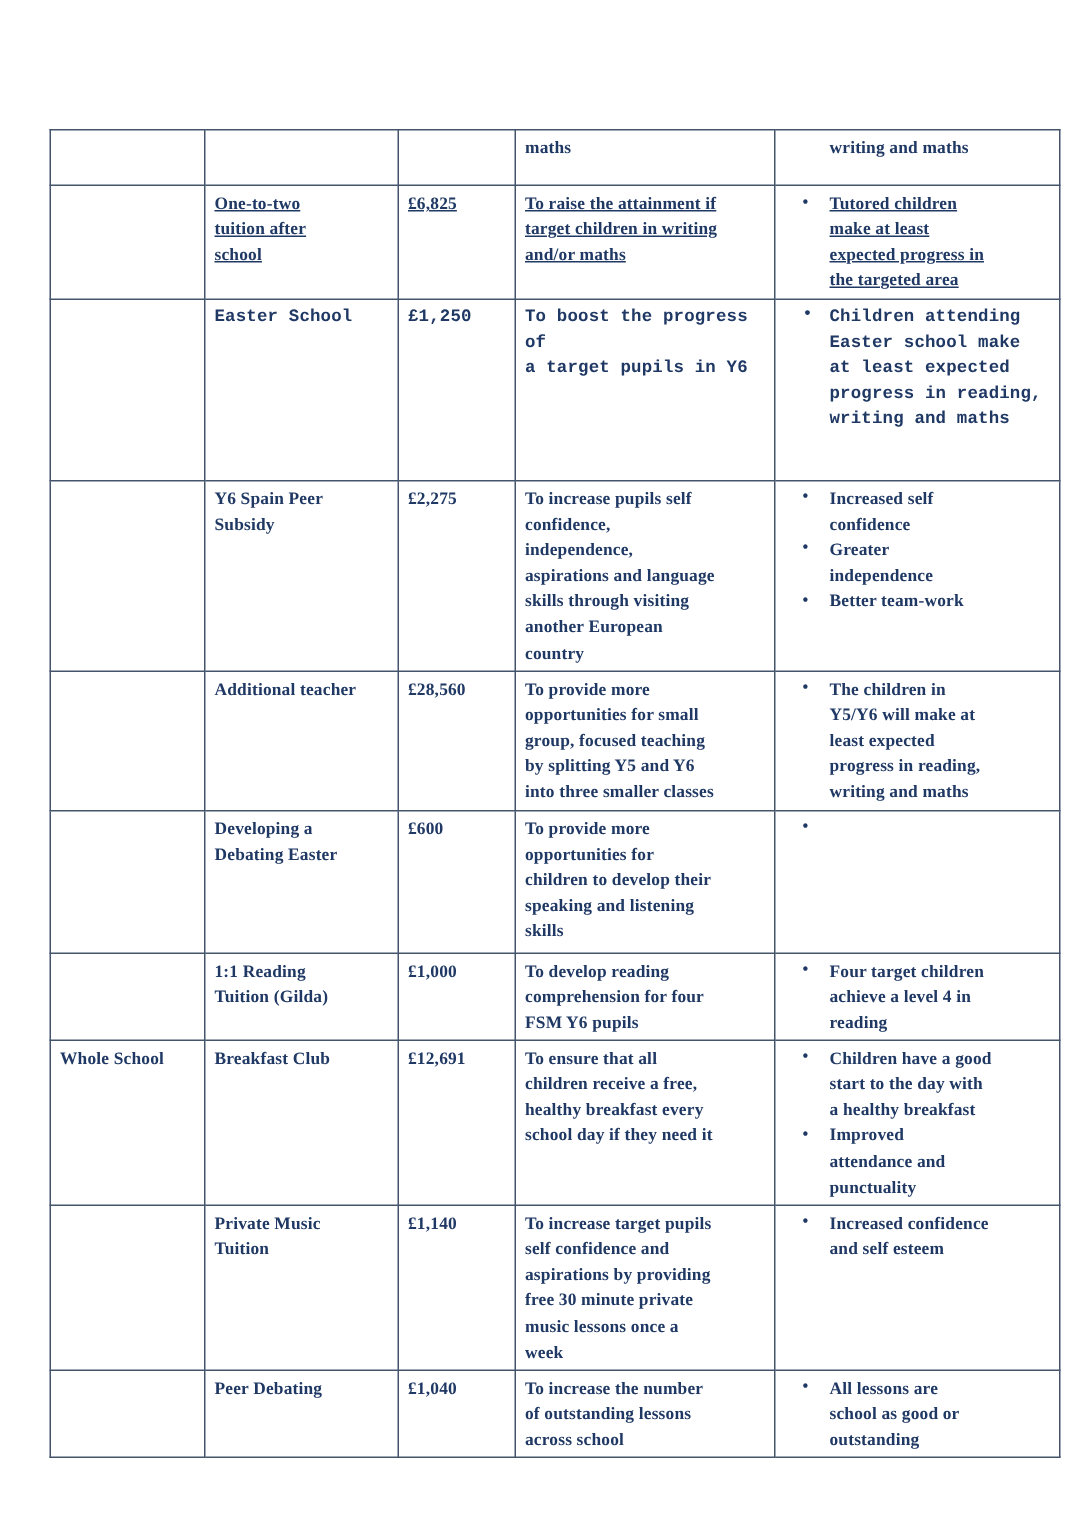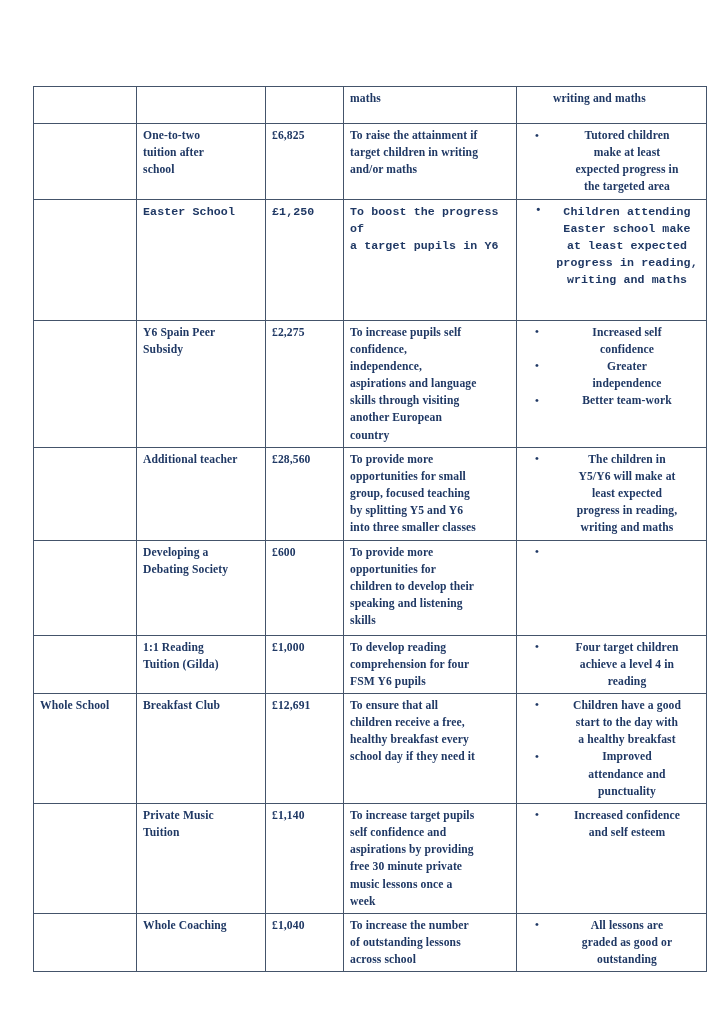--- a/index.html
+++ b/index.html
@@ -59,21 +59,20 @@
 
   .cell-text {
     display: block;
     white-space: pre-line;
   }
 
   ul.outcomes {
     margin: 0;
     padding: 0;
     list-style: none;
-    text-align: center;
   }
   ul.outcomes li {
     position: relative;
     padding-left: 30px;
     margin: 0 0 0 0;
     white-space: pre-line;
   }
   ul.outcomes li::before {
     content: "\2022";
     position: absolute;
@@ -88,21 +87,21 @@
   }
 
   .cont-indent {
     display: block;
     padding-left: 30px;
     white-space: pre-line;
   }
 
   
   tr.r-cont td      { height: 30px; }
-  tr.r-onetotwo td  { height: 66px; }
+  tr.r-onetotwo td  { height: 66px; text-decoration: underline; }
   tr.r-easter td    { height: 114px; font-family: Liberation Mono, monospace; }
   tr.r-spain td     { height: 114px; }
   tr.r-addteach td  { height: 81px; }
   tr.r-debate td    { height: 88px; }
   tr.r-reading td   { height: 46px; }
   tr.r-breakfast td { height: 97px; }
   tr.r-music td     { height: 96px; }
   tr.r-peer td      { height: 48px; }
 </style>
 </head>
@@ -248,21 +247,21 @@
             </ul>
           </td>
         </tr>
 
         <tr class="r-debate">
           <td>
               <span class="cell-text"></span>
             </td>
           <td>
               <span class="cell-text">Developing a
-Debating Society</span>
+Debating Easter</span>
             </td>
           <td>
               <span class="cell-text">£600</span>
             </td>
           <td>
               <span class="cell-text">To provide more
 opportunities for
 children to develop their
 speaking and listening
 skills</span>
@@ -352,34 +351,34 @@
 and self esteem</li>
             </ul>
           </td>
         </tr>
 
         <tr class="r-peer">
           <td>
               <span class="cell-text"></span>
             </td>
           <td>
-              <span class="cell-text">Whole Coaching</span>
+              <span class="cell-text">Peer Debating</span>
             </td>
           <td>
               <span class="cell-text">£1,040</span>
             </td>
           <td>
               <span class="cell-text">To increase the number
 of outstanding lessons
 across school</span>
             </td>
           <td>
             <ul class="outcomes">
               <li>All lessons are
-graded as good or
+school as good or
 outstanding</li>
             </ul>
           </td>
         </tr>
 
       </tbody>
     </table>
   </div>
 </div>
 

